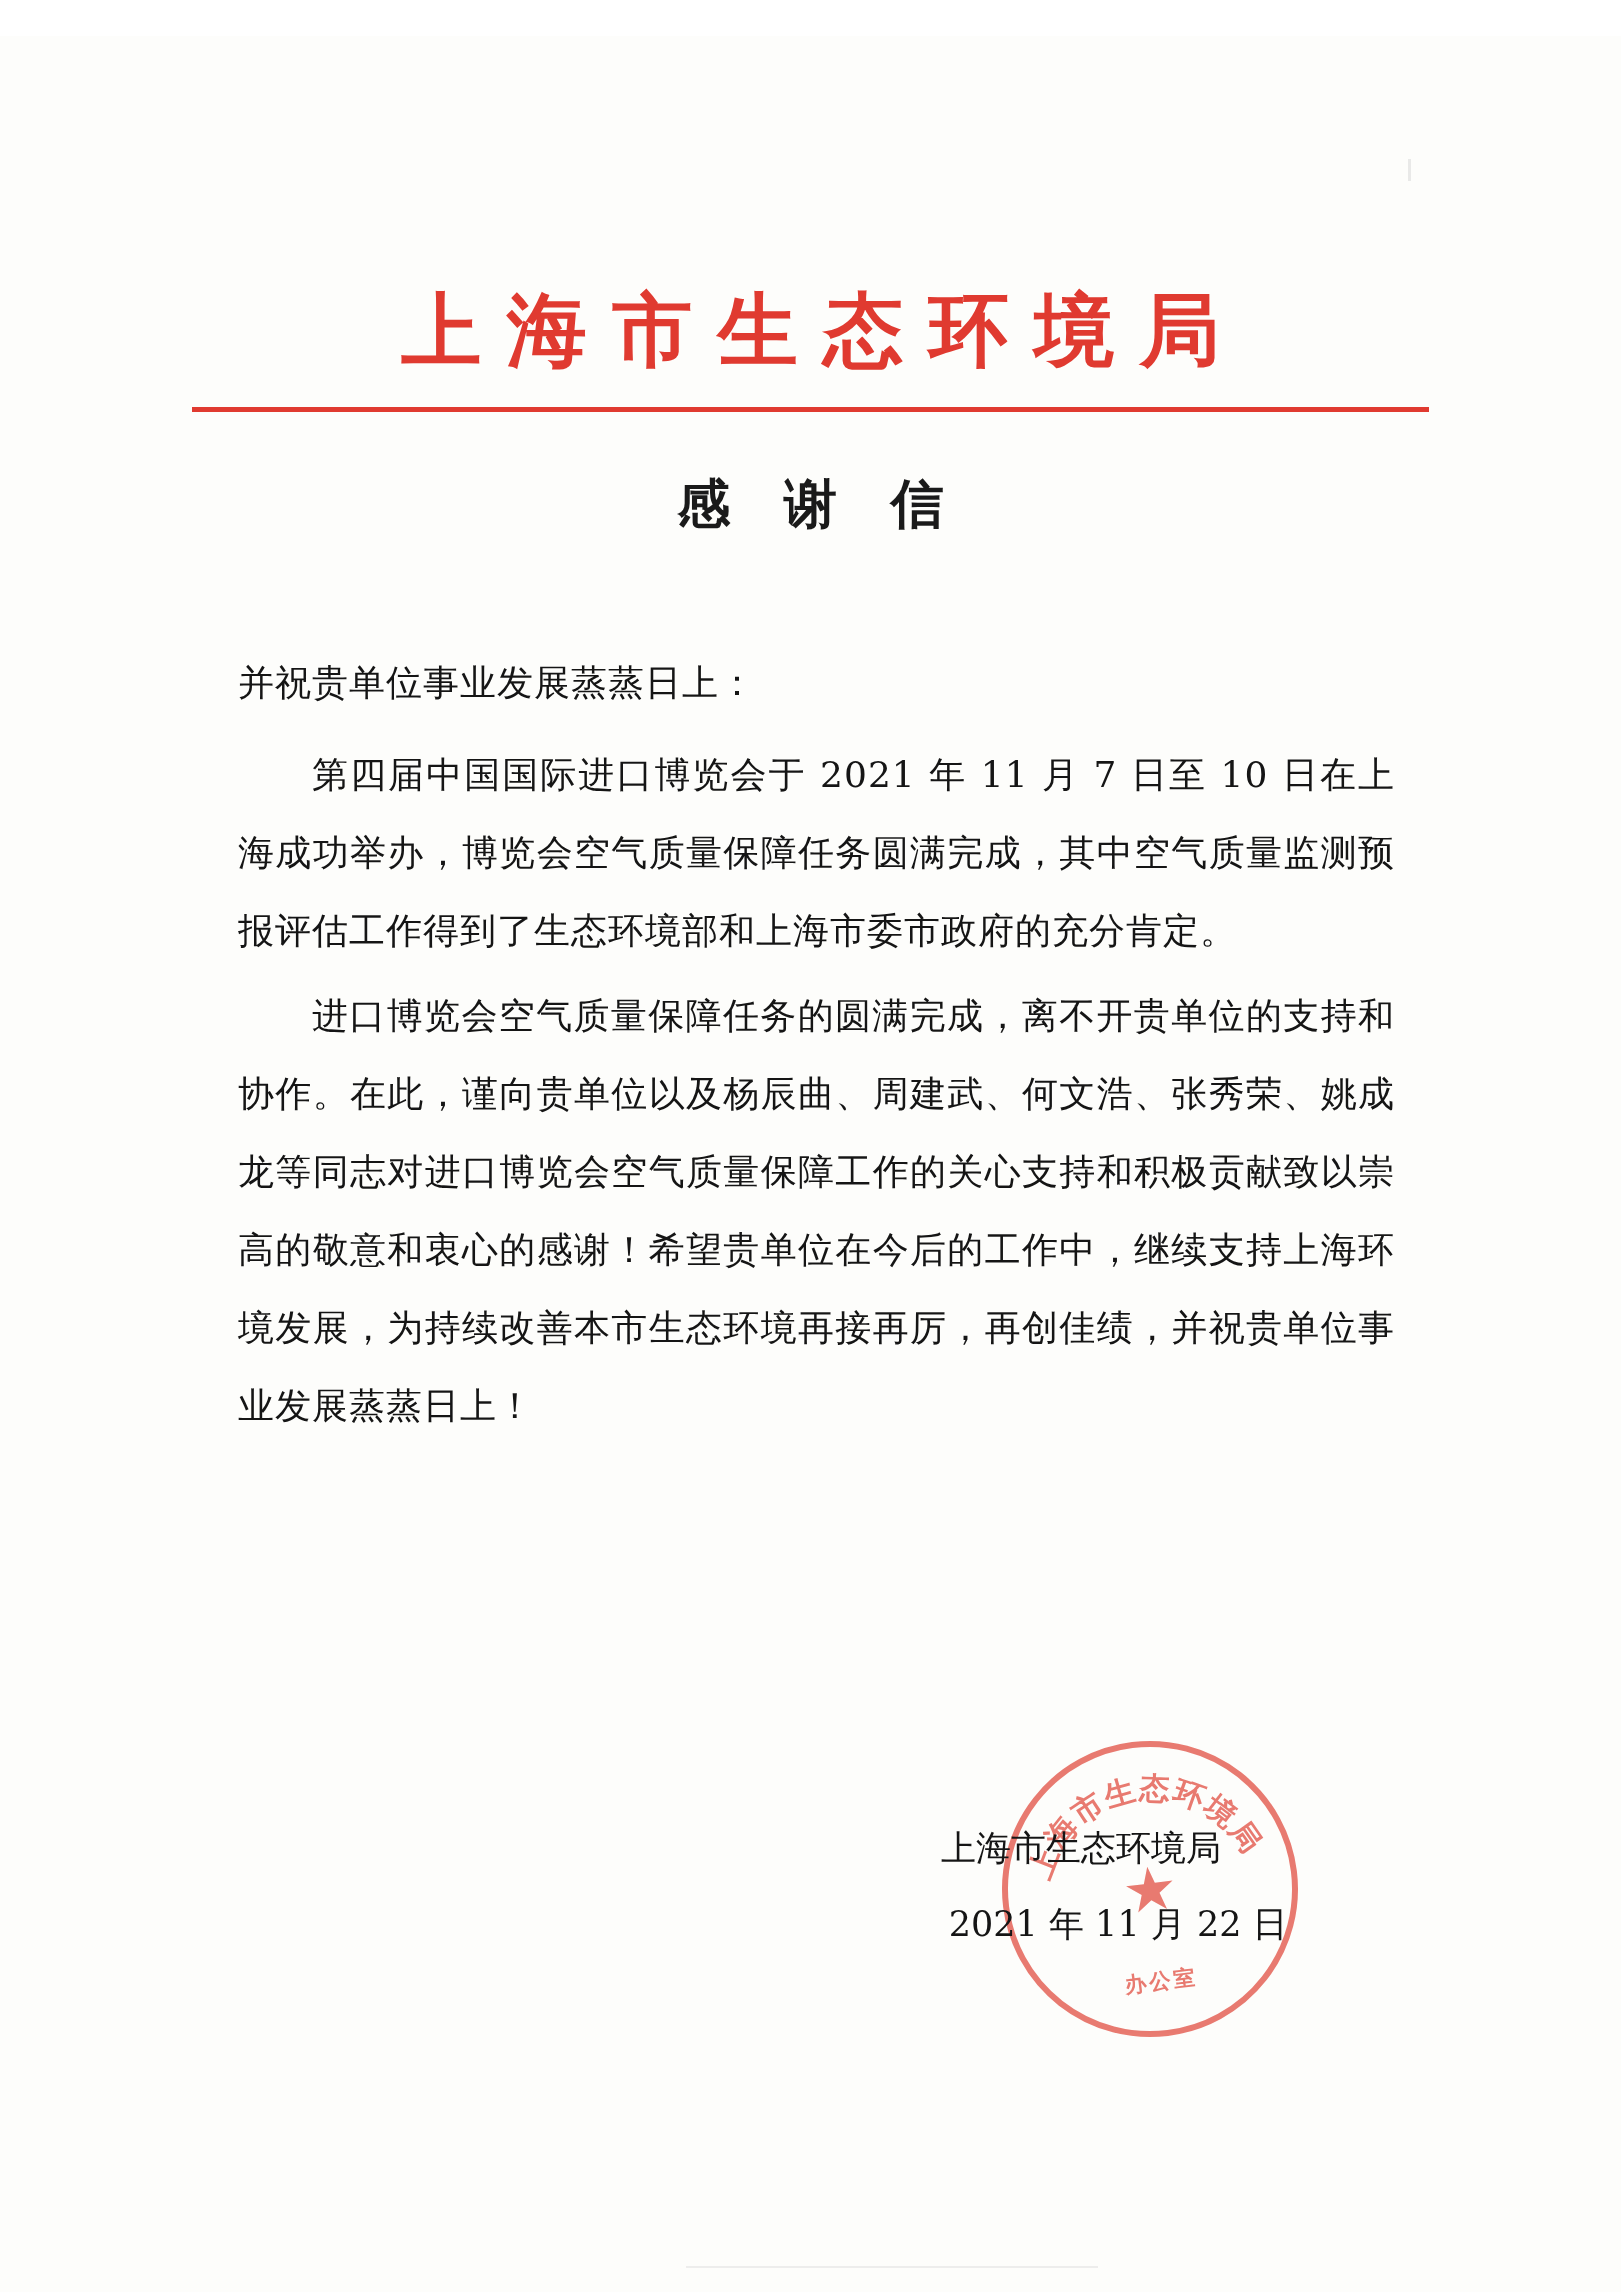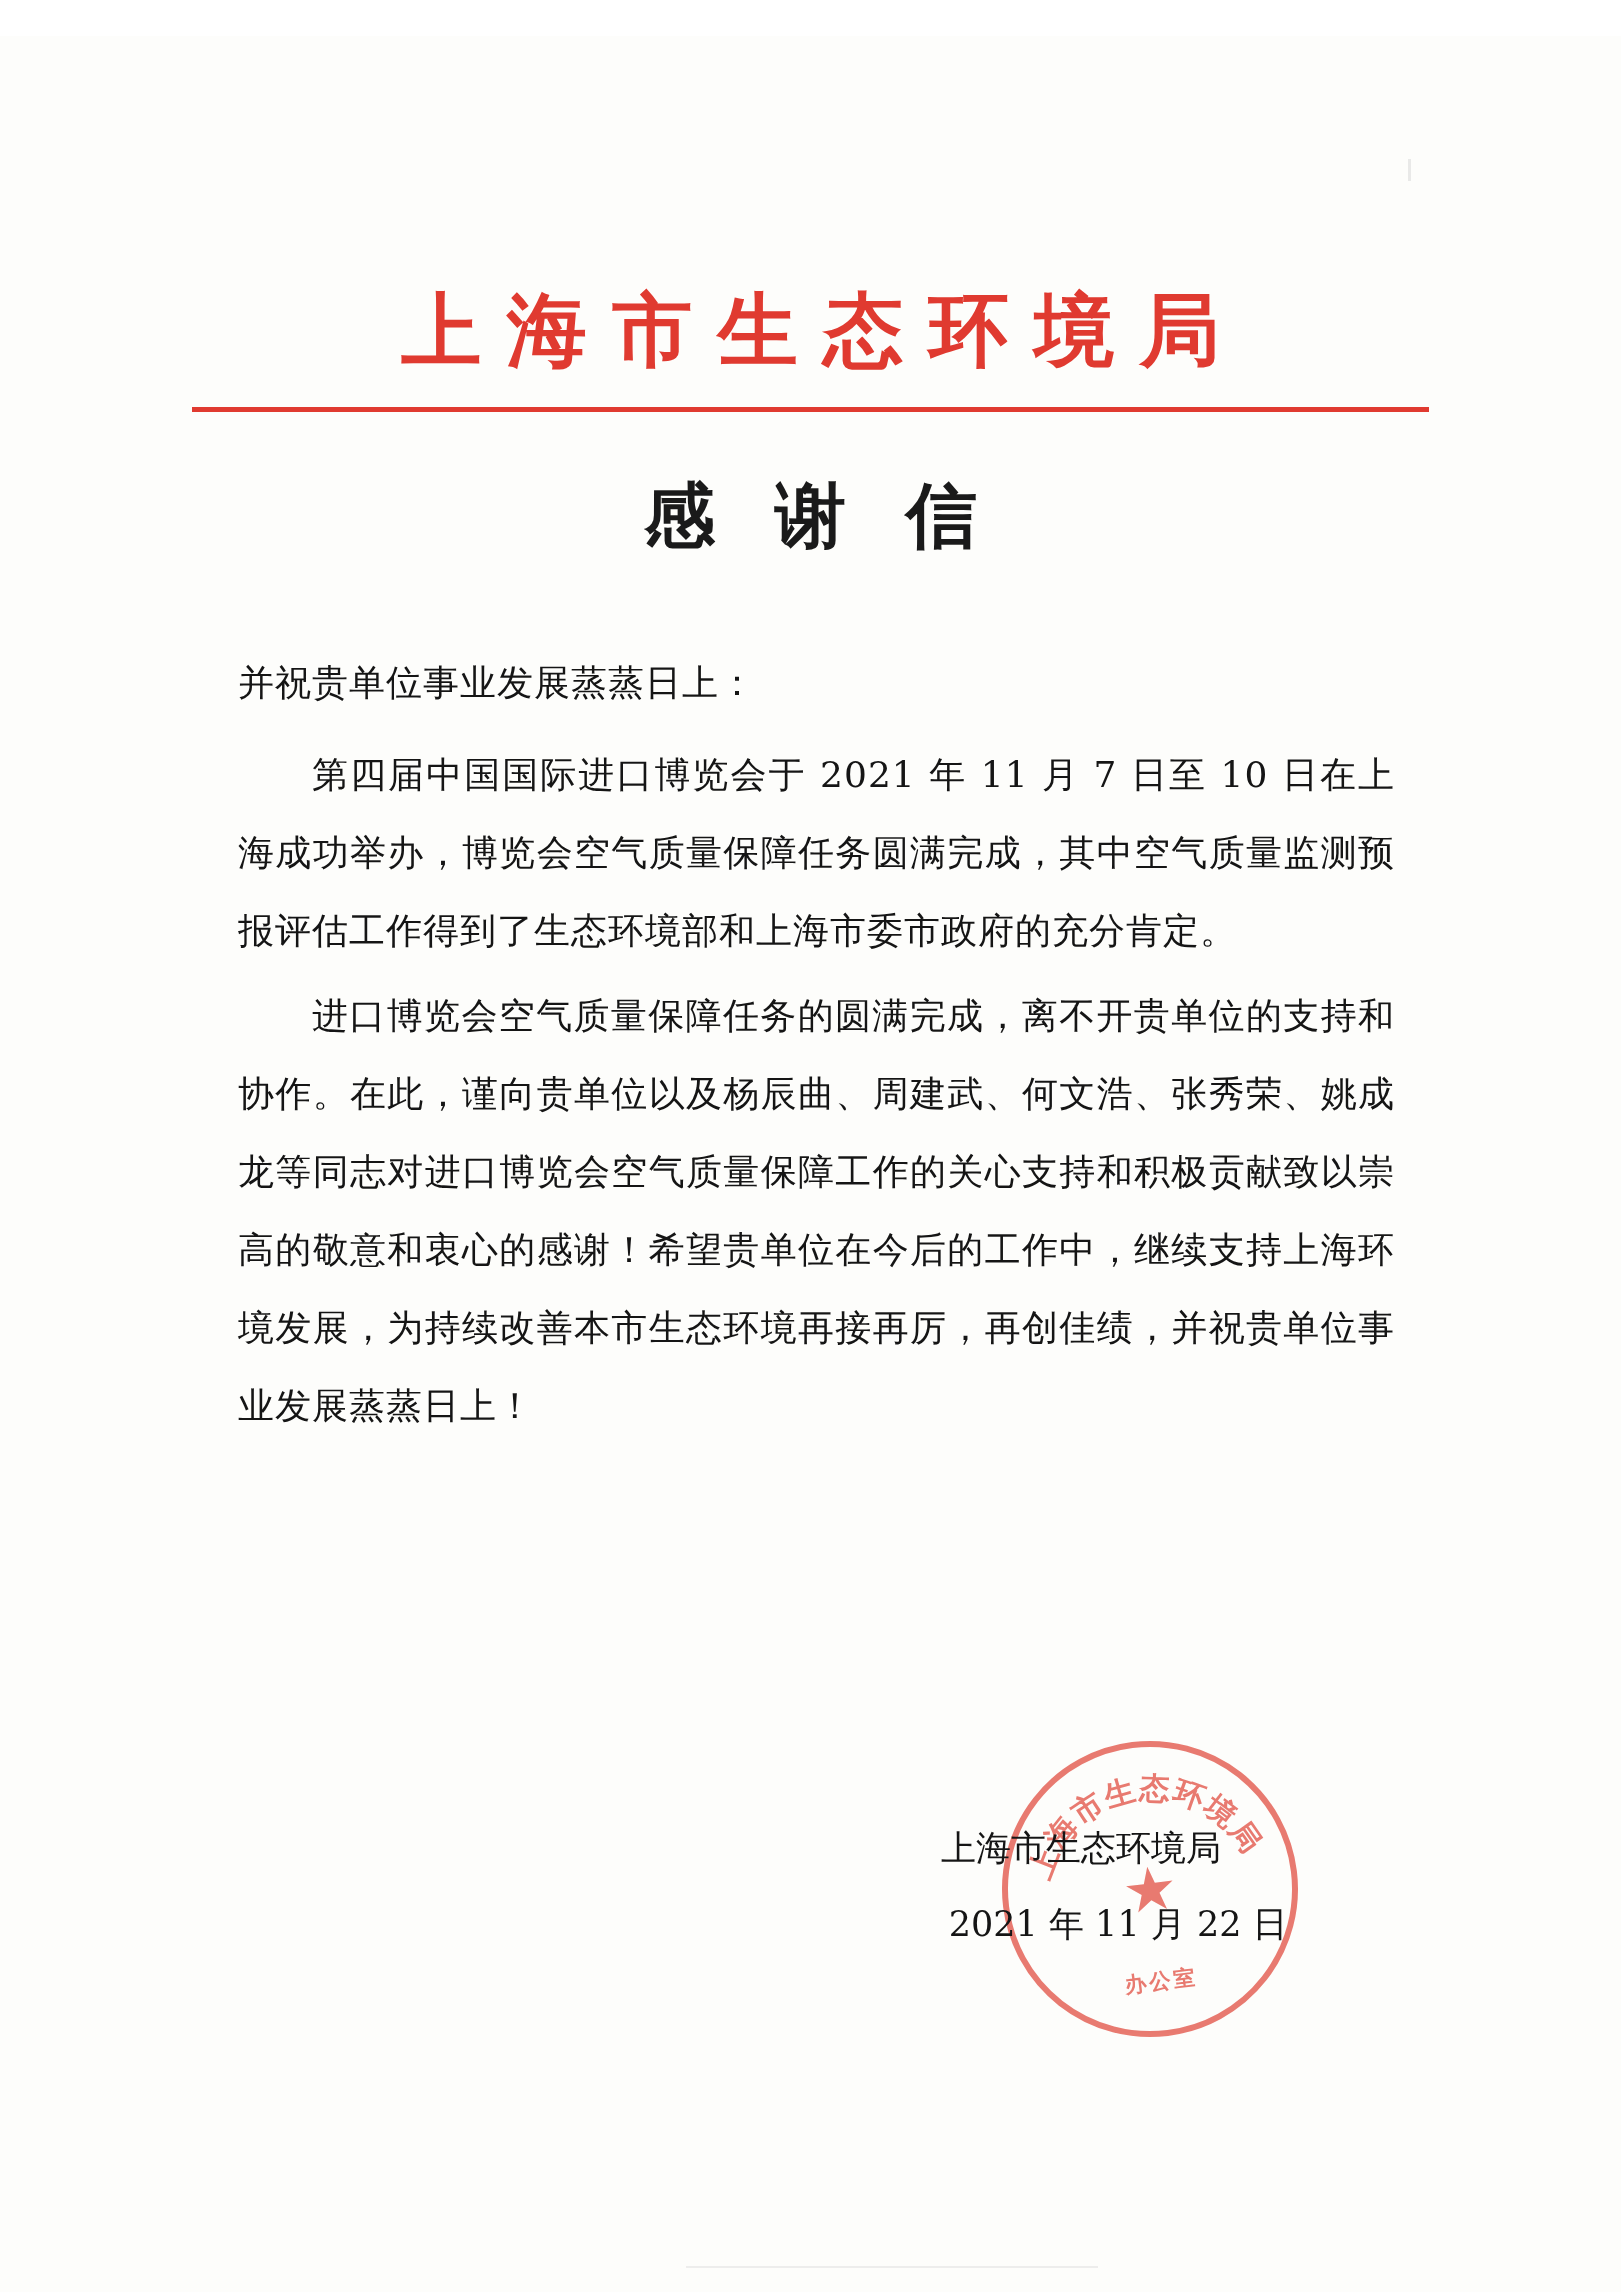--- a/index.html
+++ b/index.html
@@ -49,21 +49,21 @@
 
   
   .doc-title {
     position: absolute;
     left: 0;
     top: 433px;
     width: 1621px;
     text-align: center;
     font-family: "DejaVu Serif", "Liberation Serif", serif;
     font-weight: bold;
-    font-size: 71px;
+    font-size: 53px;
     letter-spacing: 17.6px;
     color: #1a1a1a;
     text-indent: 17.6px;
   }
 
   
   .body-block {
     position: absolute;
     left: 238px;
     top: 608px;

